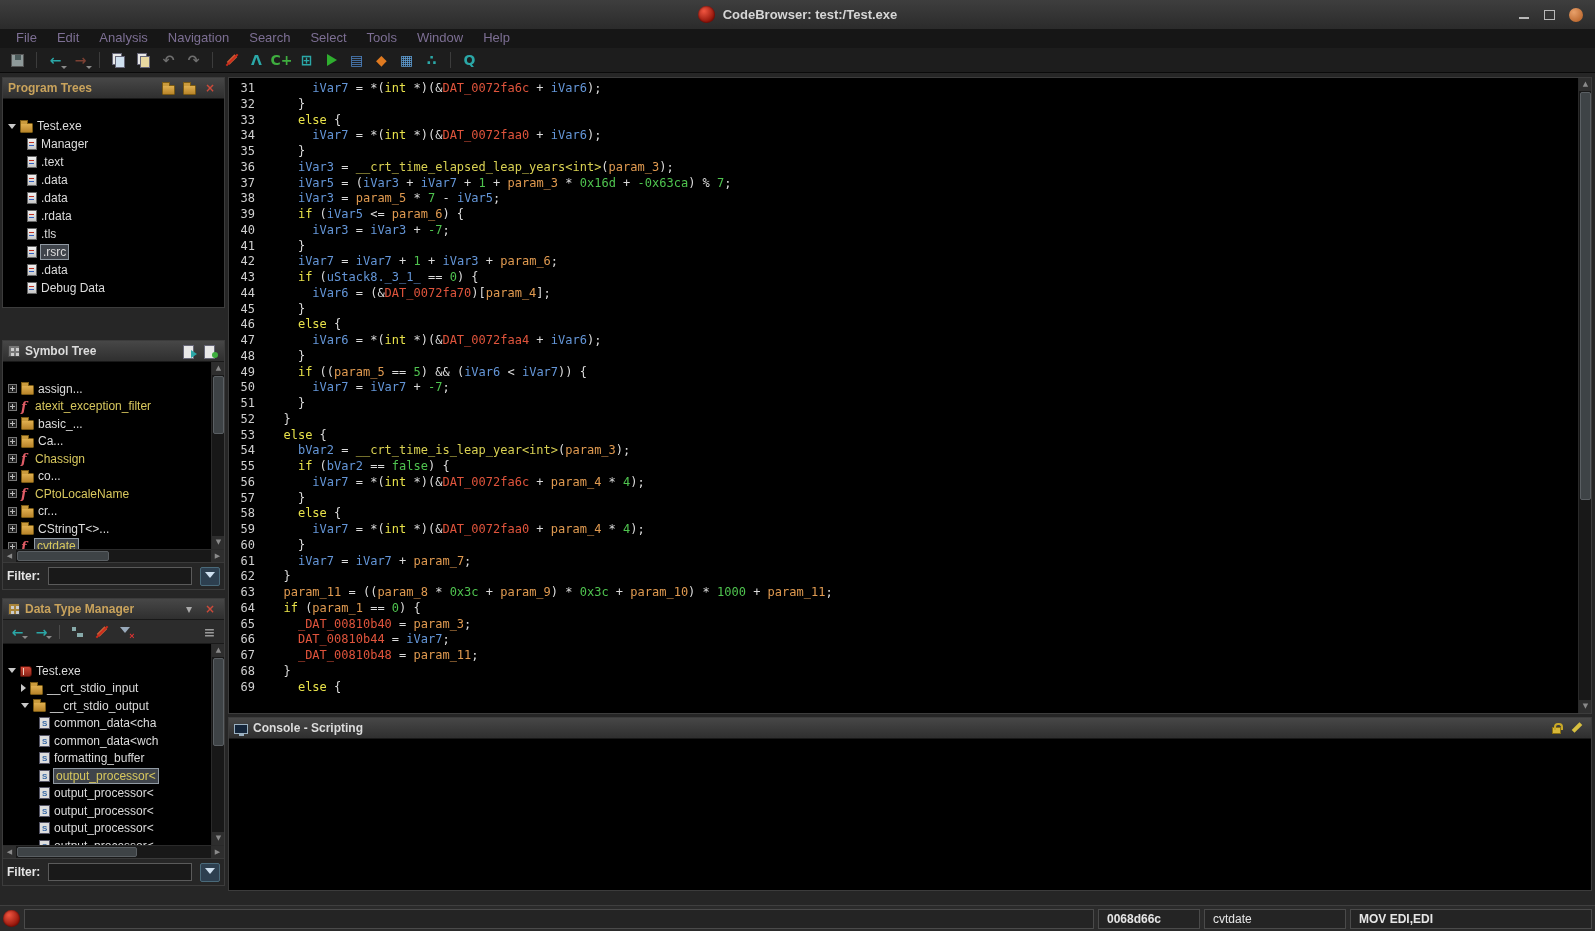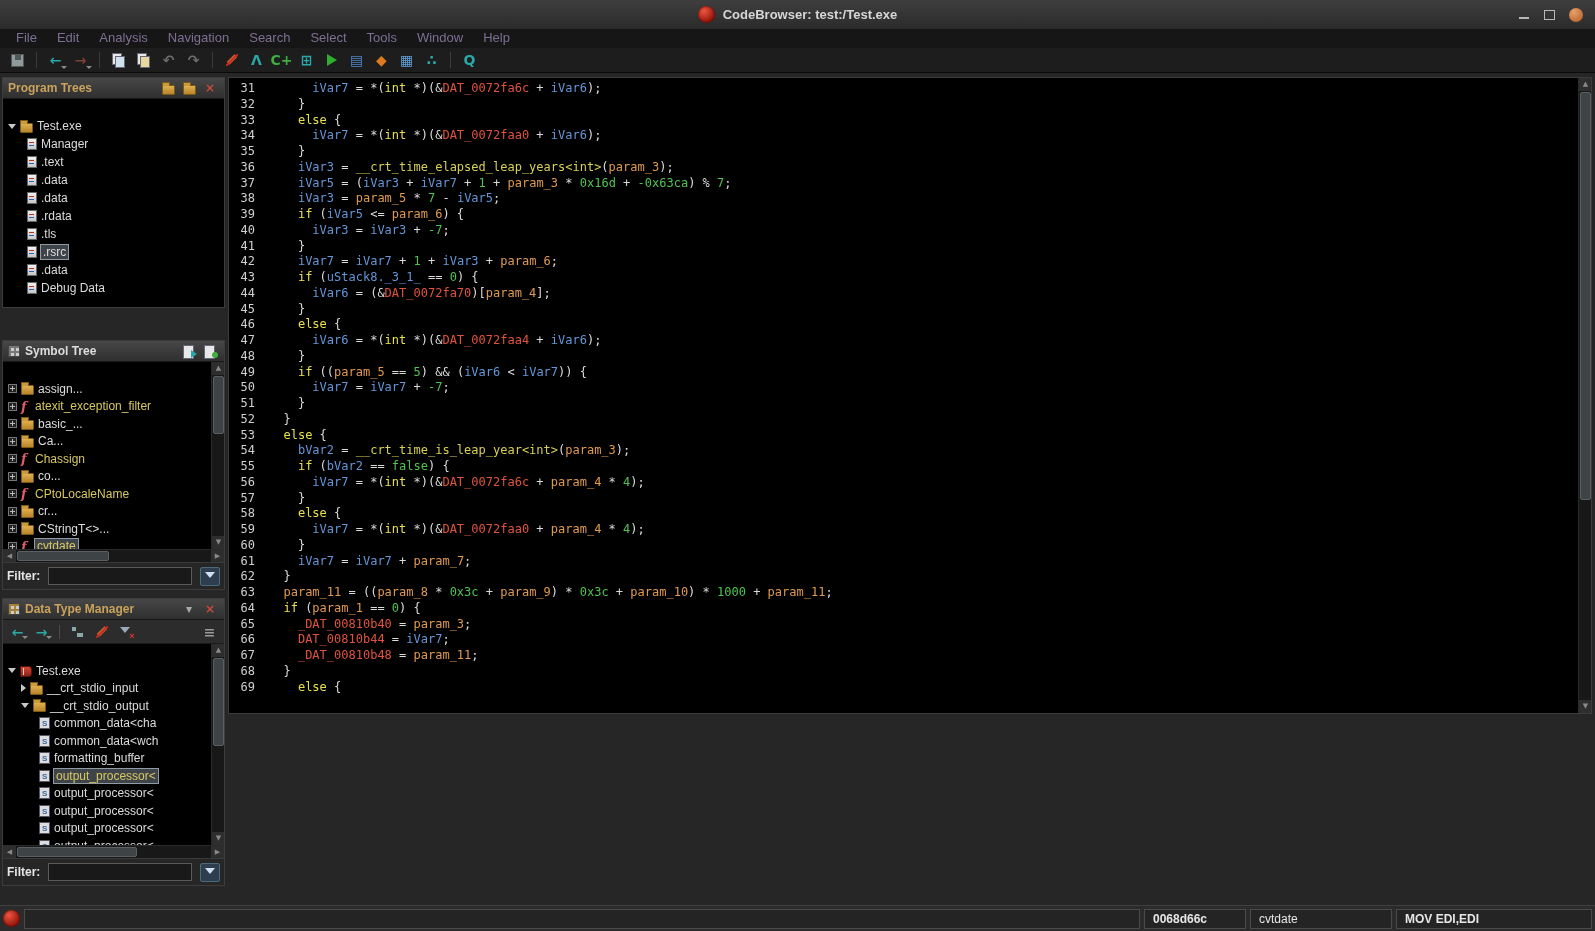--- a/index.html
+++ b/index.html
@@ -180,21 +180,21 @@
   .mini-sep { width:1px; height:14px; background:#4a4a4a; margin:0 4px; }
 
   
   .statusbar { position:absolute; left:0; top:905px; width:100%; height:26px; background:#2b2b2b;
                border-top:1px solid #3f3f3f; display:flex; align-items:center; gap:4px; padding:0 3px; }
   .sb-box { height:20px; border:1px solid #4a4a4a; background:#242424; color:#e6e6e6; font-size:12px;
             font-weight:bold; display:flex; align-items:center; padding:0 8px; white-space:nowrap; }
   .sb-flex { flex:1; }
   .sb-addr { width:102px; }
   .sb-func { width:142px; font-weight:normal; }
-  .sb-insn { width:196px; }
+  .sb-insn { width:242px; }
 </style>
 </head>
 <body>
 
 <div class="window">
 
   <div class="titlebar">
     <div class="tb-center">
       <span class="ico ico-dragon"></span>
       <span class="tb-title">CodeBrowser: test:/Test.exe</span>
@@ -532,20 +532,35 @@
     <div class="dec-body">
       <div class="code"><div class="code-line"><span class="ln">31</span><span class="tk-o">      </span><span class="tk-v">iVar7</span><span class="tk-o"> = *(</span><span class="tk-t">int</span><span class="tk-o"> *)(&amp;</span><span class="tk-g">DAT_0072fa6c</span><span class="tk-o"> + </span><span class="tk-v">iVar6</span><span class="tk-o">);</span></div><div class="code-line"><span class="ln">32</span><span class="tk-o">    </span><span class="tk-o">}</span></div><div class="code-line"><span class="ln">33</span><span class="tk-o">    </span><span class="tk-k">else</span><span class="tk-o"> {</span></div><div class="code-line"><span class="ln">34</span><span class="tk-o">      </span><span class="tk-v">iVar7</span><span class="tk-o"> = *(</span><span class="tk-t">int</span><span class="tk-o"> *)(&amp;</span><span class="tk-g">DAT_0072faa0</span><span class="tk-o"> + </span><span class="tk-v">iVar6</span><span class="tk-o">);</span></div><div class="code-line"><span class="ln">35</span><span class="tk-o">    </span><span class="tk-o">}</span></div><div class="code-line"><span class="ln">36</span><span class="tk-o">    </span><span class="tk-v">iVar3</span><span class="tk-o"> = </span><span class="tk-f">__crt_time_elapsed_leap_years&lt;int&gt;</span><span class="tk-o">(</span><span class="tk-p">param_3</span><span class="tk-o">);</span></div><div class="code-line"><span class="ln">37</span><span class="tk-o">    </span><span class="tk-v">iVar5</span><span class="tk-o"> = (</span><span class="tk-v">iVar3</span><span class="tk-o"> + </span><span class="tk-v">iVar7</span><span class="tk-o"> + </span><span class="tk-c">1</span><span class="tk-o"> + </span><span class="tk-p">param_3</span><span class="tk-o"> * </span><span class="tk-c">0x16d</span><span class="tk-o"> + </span><span class="tk-c">-0x63ca</span><span class="tk-o">) % </span><span class="tk-c">7</span><span class="tk-o">;</span></div><div class="code-line"><span class="ln">38</span><span class="tk-o">    </span><span class="tk-v">iVar3</span><span class="tk-o"> = </span><span class="tk-p">param_5</span><span class="tk-o"> * </span><span class="tk-c">7</span><span class="tk-o"> - </span><span class="tk-v">iVar5</span><span class="tk-o">;</span></div><div class="code-line"><span class="ln">39</span><span class="tk-o">    </span><span class="tk-k">if</span><span class="tk-o"> (</span><span class="tk-v">iVar5</span><span class="tk-o"> &lt;= </span><span class="tk-p">param_6</span><span class="tk-o">) {</span></div><div class="code-line"><span class="ln">40</span><span class="tk-o">      </span><span class="tk-v">iVar3</span><span class="tk-o"> = </span><span class="tk-v">iVar3</span><span class="tk-o"> + </span><span class="tk-c">-7</span><span class="tk-o">;</span></div><div class="code-line"><span class="ln">41</span><span class="tk-o">    </span><span class="tk-o">}</span></div><div class="code-line"><span class="ln">42</span><span class="tk-o">    </span><span class="tk-v">iVar7</span><span class="tk-o"> = </span><span class="tk-v">iVar7</span><span class="tk-o"> + </span><span class="tk-c">1</span><span class="tk-o"> + </span><span class="tk-v">iVar3</span><span class="tk-o"> + </span><span class="tk-p">param_6</span><span class="tk-o">;</span></div><div class="code-line"><span class="ln">43</span><span class="tk-o">    </span><span class="tk-k">if</span><span class="tk-o"> (</span><span class="tk-v">uStack8._3_1_</span><span class="tk-o"> == </span><span class="tk-c">0</span><span class="tk-o">) {</span></div><div class="code-line"><span class="ln">44</span><span class="tk-o">      </span><span class="tk-v">iVar6</span><span class="tk-o"> = (&amp;</span><span class="tk-g">DAT_0072fa70</span><span class="tk-o">)[</span><span class="tk-p">param_4</span><span class="tk-o">];</span></div><div class="code-line"><span class="ln">45</span><span class="tk-o">    </span><span class="tk-o">}</span></div><div class="code-line"><span class="ln">46</span><span class="tk-o">    </span><span class="tk-k">else</span><span class="tk-o"> {</span></div><div class="code-line"><span class="ln">47</span><span class="tk-o">      </span><span class="tk-v">iVar6</span><span class="tk-o"> = *(</span><span class="tk-t">int</span><span class="tk-o"> *)(&amp;</span><span class="tk-g">DAT_0072faa4</span><span class="tk-o"> + </span><span class="tk-v">iVar6</span><span class="tk-o">);</span></div><div class="code-line"><span class="ln">48</span><span class="tk-o">    </span><span class="tk-o">}</span></div><div class="code-line"><span class="ln">49</span><span class="tk-o">    </span><span class="tk-k">if</span><span class="tk-o"> ((</span><span class="tk-p">param_5</span><span class="tk-o"> == </span><span class="tk-c">5</span><span class="tk-o">) &amp;&amp; (</span><span class="tk-v">iVar6</span><span class="tk-o"> &lt; </span><span class="tk-v">iVar7</span><span class="tk-o">)) {</span></div><div class="code-line"><span class="ln">50</span><span class="tk-o">      </span><span class="tk-v">iVar7</span><span class="tk-o"> = </span><span class="tk-v">iVar7</span><span class="tk-o"> + </span><span class="tk-c">-7</span><span class="tk-o">;</span></div><div class="code-line"><span class="ln">51</span><span class="tk-o">    </span><span class="tk-o">}</span></div><div class="code-line"><span class="ln">52</span><span class="tk-o">  </span><span class="tk-o">}</span></div><div class="code-line"><span class="ln">53</span><span class="tk-o">  </span><span class="tk-k">else</span><span class="tk-o"> {</span></div><div class="code-line"><span class="ln">54</span><span class="tk-o">    </span><span class="tk-v">bVar2</span><span class="tk-o"> = </span><span class="tk-f">__crt_time_is_leap_year&lt;int&gt;</span><span class="tk-o">(</span><span class="tk-p">param_3</span><span class="tk-o">);</span></div><div class="code-line"><span class="ln">55</span><span class="tk-o">    </span><span class="tk-k">if</span><span class="tk-o"> (</span><span class="tk-v">bVar2</span><span class="tk-o"> == </span><span class="tk-c">false</span><span class="tk-o">) {</span></div><div class="code-line"><span class="ln">56</span><span class="tk-o">      </span><span class="tk-v">iVar7</span><span class="tk-o"> = *(</span><span class="tk-t">int</span><span class="tk-o"> *)(&amp;</span><span class="tk-g">DAT_0072fa6c</span><span class="tk-o"> + </span><span class="tk-p">param_4</span><span class="tk-o"> * </span><span class="tk-c">4</span><span class="tk-o">);</span></div><div class="code-line"><span class="ln">57</span><span class="tk-o">    </span><span class="tk-o">}</span></div><div class="code-line"><span class="ln">58</span><span class="tk-o">    </span><span class="tk-k">else</span><span class="tk-o"> {</span></div><div class="code-line"><span class="ln">59</span><span class="tk-o">      </span><span class="tk-v">iVar7</span><span class="tk-o"> = *(</span><span class="tk-t">int</span><span class="tk-o"> *)(&amp;</span><span class="tk-g">DAT_0072faa0</span><span class="tk-o"> + </span><span class="tk-p">param_4</span><span class="tk-o"> * </span><span class="tk-c">4</span><span class="tk-o">);</span></div><div class="code-line"><span class="ln">60</span><span class="tk-o">    </span><span class="tk-o">}</span></div><div class="code-line"><span class="ln">61</span><span class="tk-o">    </span><span class="tk-v">iVar7</span><span class="tk-o"> = </span><span class="tk-v">iVar7</span><span class="tk-o"> + </span><span class="tk-p">param_7</span><span class="tk-o">;</span></div><div class="code-line"><span class="ln">62</span><span class="tk-o">  </span><span class="tk-o">}</span></div><div class="code-line"><span class="ln">63</span><span class="tk-o">  </span><span class="tk-p">param_11</span><span class="tk-o"> = ((</span><span class="tk-p">param_8</span><span class="tk-o"> * </span><span class="tk-c">0x3c</span><span class="tk-o"> + </span><span class="tk-p">param_9</span><span class="tk-o">) * </span><span class="tk-c">0x3c</span><span class="tk-o"> + </span><span class="tk-p">param_10</span><span class="tk-o">) * </span><span class="tk-c">1000</span><span class="tk-o"> + </span><span class="tk-p">param_11</span><span class="tk-o">;</span></div><div class="code-line"><span class="ln">64</span><span class="tk-o">  </span><span class="tk-k">if</span><span class="tk-o"> (</span><span class="tk-p">param_1</span><span class="tk-o"> == </span><span class="tk-c">0</span><span class="tk-o">) {</span></div><div class="code-line"><span class="ln">65</span><span class="tk-o">    </span><span class="tk-g">_DAT_00810b40</span><span class="tk-o"> = </span><span class="tk-p">param_3</span><span class="tk-o">;</span></div><div class="code-line"><span class="ln">66</span><span class="tk-o">    </span><span class="tk-g">DAT_00810b44</span><span class="tk-o"> = </span><span class="tk-v">iVar7</span><span class="tk-o">;</span></div><div class="code-line"><span class="ln">67</span><span class="tk-o">    </span><span class="tk-g">_DAT_00810b48</span><span class="tk-o"> = </span><span class="tk-p">param_11</span><span class="tk-o">;</span></div><div class="code-line"><span class="ln">68</span><span class="tk-o">  </span><span class="tk-o">}</span></div><div class="code-line"><span class="ln">69</span><span class="tk-o">    </span><span class="tk-k">else</span><span class="tk-o"> {</span></div></div>
       <div class="vscroll">
         <span class="vs-up"></span>
         <span class="vs-thumb" style="top:14px;height:408px;"></span>
         <span class="vs-down"></span>
       </div>
     </div>
   </div>
 
+  <div class="panel" id="panel-console">
+    <div class="panel-header">
+      <span class="ico ico-monitor"></span>
+      <span class="ph-title light">Console - Scripting</span>
+      <span class="ph-icons">
+          <span class="ph-btn">
+            <span class="ico ico-lock"></span>
+          </span>
+          <span class="ph-btn">
+            <span class="ico ico-pencil yellow"></span>
+          </span>
+        </span>
+    </div>
+    <div class="console-body"></div>
+  </div>
 
   <div class="statusbar">
     <span class="ico ico-dragon"></span>
     <div class="sb-box sb-flex"></div>
     <div class="sb-box sb-addr">0068d66c</div>
     <div class="sb-box sb-func">cvtdate</div>
     <div class="sb-box sb-insn">MOV EDI,EDI</div>
   </div>
 
 </div>

